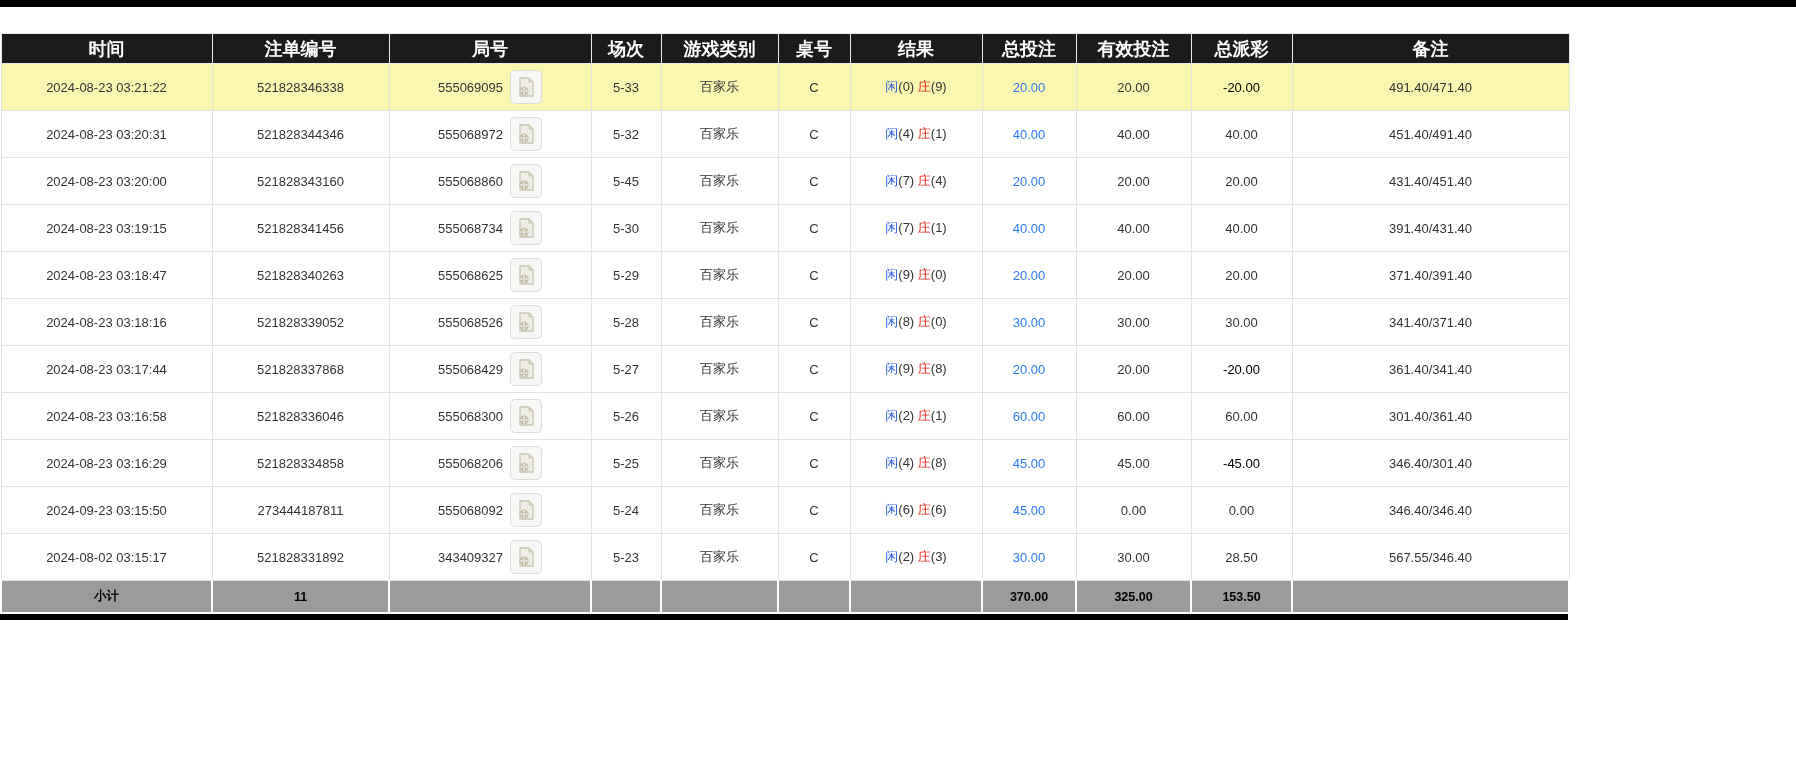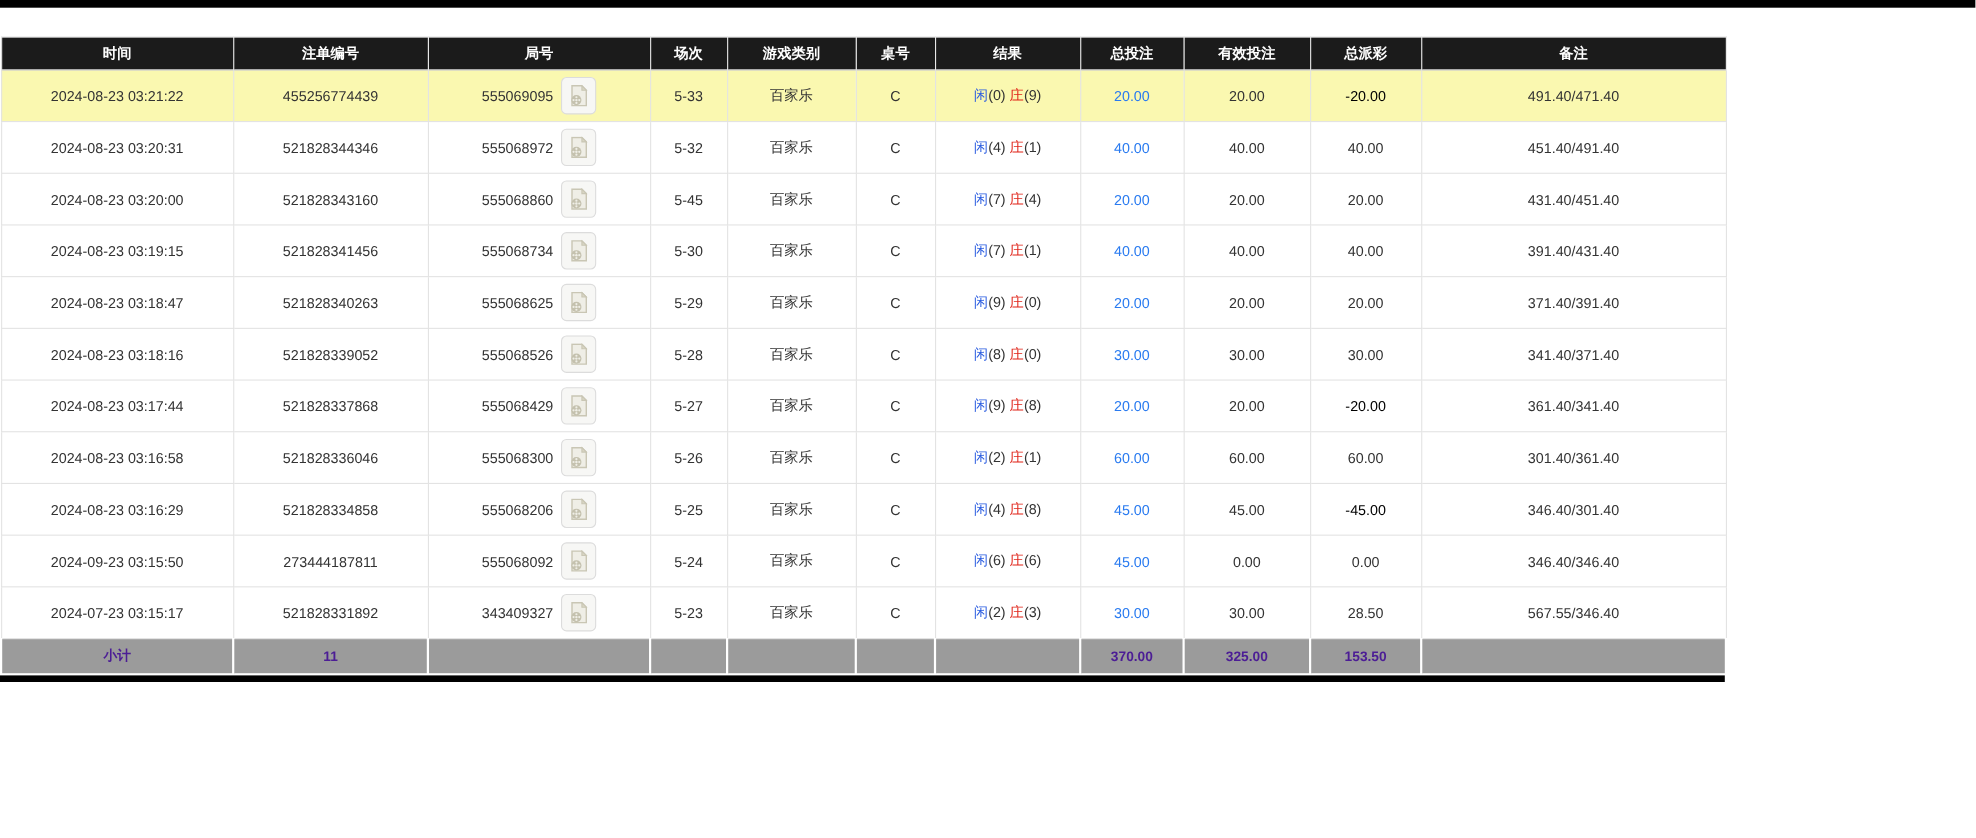--- a/index.html
+++ b/index.html
@@ -15,21 +15,21 @@
     width:1568px;
     font-size:13px;
     color:#333333;
   }
 
   thead th {
     background:#1b1b1b;
     color:#ffffff;
     font-weight:bold;
     height:29px;
-    font-size:13px;
+    font-size:18px;
     border:1px solid #e8e8e8;
     padding:0;
     text-align:center;
   }
 
   tbody td {
     height:46px;
     border:1px solid #e3e3e3;
     text-align:center;
     background:#ffffff;
@@ -55,21 +55,21 @@
     border-radius:5px;
     background:#f7f7f5;
     margin-left:7px;
     vertical-align:middle;
     cursor:pointer;
   }
   .round-num { vertical-align:middle;margin-top:44px; }
 
   tfoot td {
     background:#9b9b9b;
-    color:#4c1d95;
+    color:#000000;
     font-weight:bold;
     height:31px;
     font-size:12.5px;
     border:2px solid #ffffff;
     text-align:center;
     padding:0;
   }
   tfoot tr:first-child td { border-top:1px solid #e3e3e3; }
 
   .bottom-bar { width:1568px; height:6px; background:#000000; }
@@ -105,21 +105,21 @@
           <th>结果</th>
           <th>总投注</th>
           <th>有效投注</th>
           <th>总派彩</th>
           <th>备注</th>
         </tr>
     </thead>
     <tbody>
         <tr class="highlight">
           <td>2024-08-23 03:21:22</td>
-          <td>455256774439</td>
+          <td>521828346338</td>
           <td><span class="round-num">555069095</span><span class="icon-btn">
               <svg width="19" height="21" viewBox="0 0 19 21">
                 <path d="M3 1 h9 l4 4 v14 h-13 z" fill="#efeee6" stroke="#c9c6b4" stroke-width="1.3"></path>
                 <path d="M12 1 v4 h4 z" fill="#d9d6c4" stroke="#c9c6b4" stroke-width="1"></path>
                 <circle cx="7" cy="14" r="4.6" fill="#c4c1ae"></circle>
                 <circle cx="7" cy="14" r="1.1" fill="#efeee6"></circle>
                 <circle cx="7" cy="11.4" r="1" fill="#efeee6"></circle>
                 <circle cx="7" cy="16.6" r="1" fill="#efeee6"></circle>
                 <circle cx="4.4" cy="14" r="1" fill="#efeee6"></circle>
                 <circle cx="9.6" cy="14" r="1" fill="#efeee6"></circle>
@@ -344,21 +344,21 @@
           <td>5-24</td>
           <td>百家乐</td>
           <td>C</td>
           <td><span class="player-label">闲</span>(6) <span class="banker-label">庄</span>(6)</td>
           <td class="bet-amount">45.00</td>
           <td>0.00</td>
           <td>0.00</td>
           <td>346.40/346.40</td>
         </tr>
         <tr>
-          <td>2024-07-23 03:15:17</td>
+          <td>2024-08-02 03:15:17</td>
           <td>521828331892</td>
           <td><span class="round-num">343409327</span><span class="icon-btn">
               <svg width="19" height="21" viewBox="0 0 19 21">
                 <path d="M3 1 h9 l4 4 v14 h-13 z" fill="#efeee6" stroke="#c9c6b4" stroke-width="1.3"></path>
                 <path d="M12 1 v4 h4 z" fill="#d9d6c4" stroke="#c9c6b4" stroke-width="1"></path>
                 <circle cx="7" cy="14" r="4.6" fill="#c4c1ae"></circle>
                 <circle cx="7" cy="14" r="1.1" fill="#efeee6"></circle>
                 <circle cx="7" cy="11.4" r="1" fill="#efeee6"></circle>
                 <circle cx="7" cy="16.6" r="1" fill="#efeee6"></circle>
                 <circle cx="4.4" cy="14" r="1" fill="#efeee6"></circle>

